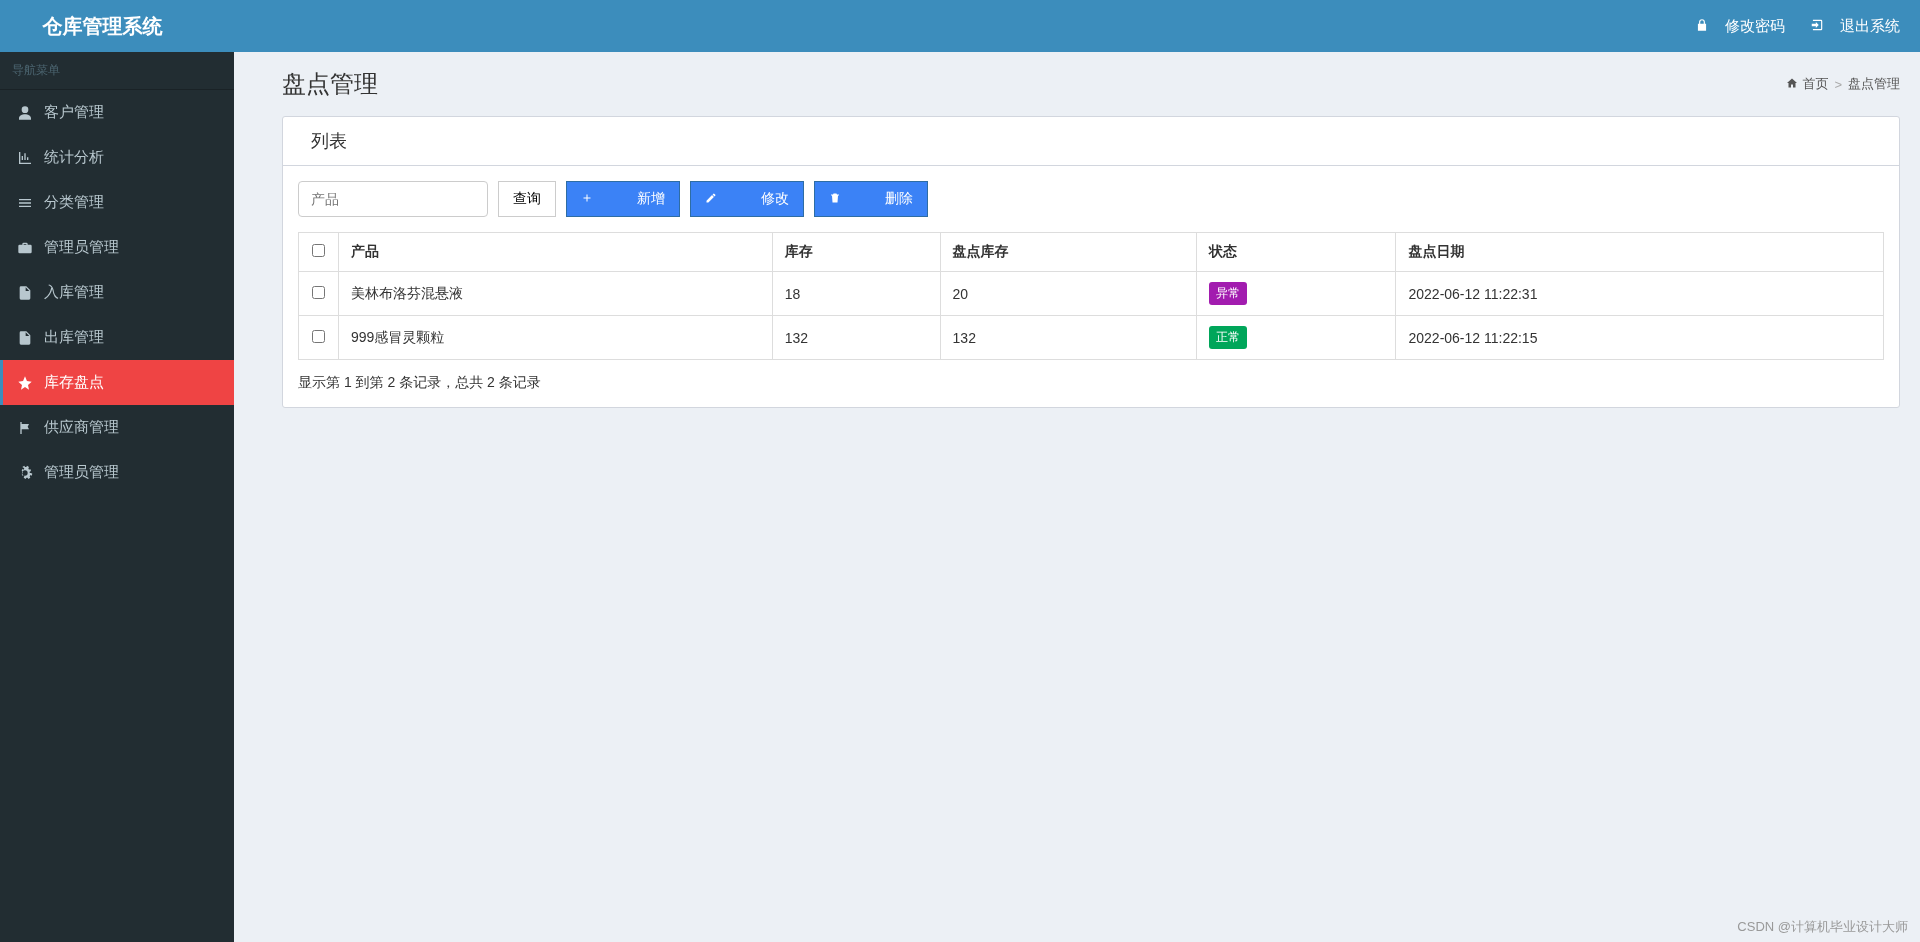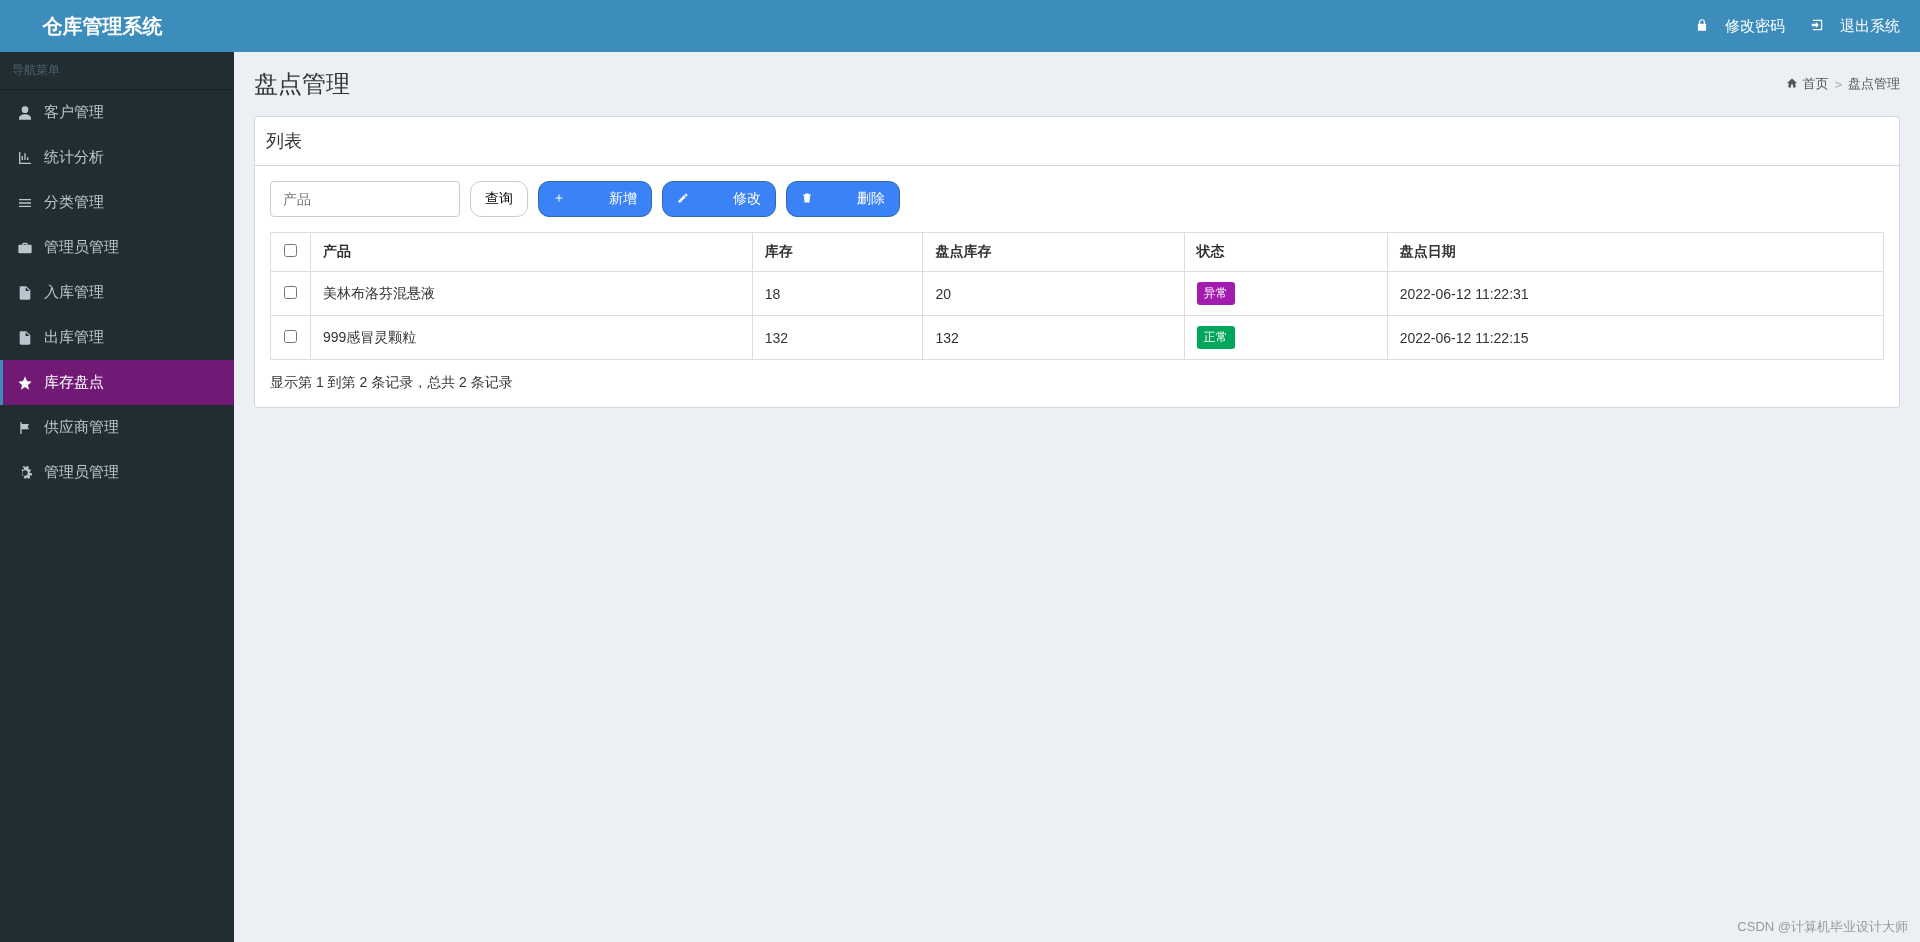--- a/index.html
+++ b/index.html
@@ -7,37 +7,37 @@
     
     .header { height: 52px; background: #3c8dbc; color: #fff; display: flex; align-items: center; justify-content: space-between; padding: 0; }
     .header-left { width: 205px; text-align: center; font-size: 20px; font-weight: bold; }
     .header-right { display: flex; align-items: center; padding-right: 20px; gap: 25px; }
     .header-link { color: #fff; font-size: 15px; display: flex; align-items: center; gap: 16px; cursor: pointer; }
     
     .container { display: flex; height: calc(100vh - 52px); }
     .sidebar { width: 234px; background: #222d32; color: #b8c7ce; overflow-y: auto; }
     .sidebar-header { padding: 10px 12px; color: #4b646f; font-size: 12px; border-bottom: 1px solid #1a2226; }
     .sidebar-item { padding: 13px 16px; display: flex; align-items: center; gap: 10px; cursor: pointer; font-size: 15px; color: #b8c7ce; }
-    .sidebar-item.active { background: #701a75; color: #fff; border-left: 3px solid #3c8dbc; padding-left: 13px; }
+    .sidebar-item.active { background: #ef4444; color: #fff; border-left: 3px solid #3c8dbc; padding-left: 13px; }
     .sidebar-icon { width: 18px; display: inline-flex; justify-content: center; }
     
-    .content { flex: 1; overflow-y: auto; }
+    .content { flex: 1; overflow-y: auto; margin-left: 28px; }
     .content-header { padding: 16px 20px; display: flex; justify-content: space-between; align-items: center; }
     .page-title { font-size: 24px; color: #333; font-weight: 500; }
     .breadcrumb { font-size: 13px; color: #555; display: flex; align-items: center; gap: 6px; }
     .breadcrumb .sep { color: #aaa; }
     .breadcrumb .home-link { cursor: pointer; display: flex; align-items: center; gap: 4px; }
     
     .panel { margin: 0 20px 20px 20px; background: #fff; border: 1px solid #d2d6de; border-radius: 3px; }
-    .panel-header { padding: 12px 11px; border-bottom: 1px solid #d2d6de; font-size: 18px; color: #333; }
+    .panel-header { padding: 12px 28px; border-bottom: 1px solid #d2d6de; font-size: 18px; color: #333; }
     .panel-body { padding: 15px; }
     
     .toolbar { display: flex; gap: 10px; margin-bottom: 15px; align-items: center; }
     .form-control { height: 36px; padding: 6px 12px; border: 1px solid #ccc; border-radius: 4px; font-size: 14px; width: 190px; }
-    .btn { height: 36px; padding: 6px 14px; border: 1px solid #ccc; border-radius: 11px; background: #fff; font-size: 14px; cursor: pointer; display: inline-flex; align-items: center; gap: 4px; }
+    .btn { height: 36px; padding: 6px 14px; border: 1px solid #ccc; border-radius: 0; background: #fff; font-size: 14px; cursor: pointer; display: inline-flex; align-items: center; gap: 4px; }
     .btn-primary { background: #3b82f6; border-color: #2e6da4; color: #fff; gap: 44px; }
     
     table.tbl { width: 100%; border-collapse: collapse; border: 1px solid #ddd; }
     table.tbl th, table.tbl td { border: 1px solid #ddd; padding: 10px 12px; text-align: left; font-size: 14px; vertical-align: middle; }
     table.tbl th { background: #fff; font-weight: bold; }
     table.tbl .chk-col { width: 40px; text-align: center; }
     
     .badge { display: inline-block; padding: 3px 7px; border-radius: 3px; color: #fff; font-size: 12px; }
     .badge-danger { background: #a21caf; }
     .badge-success { background: #00a65a; }

